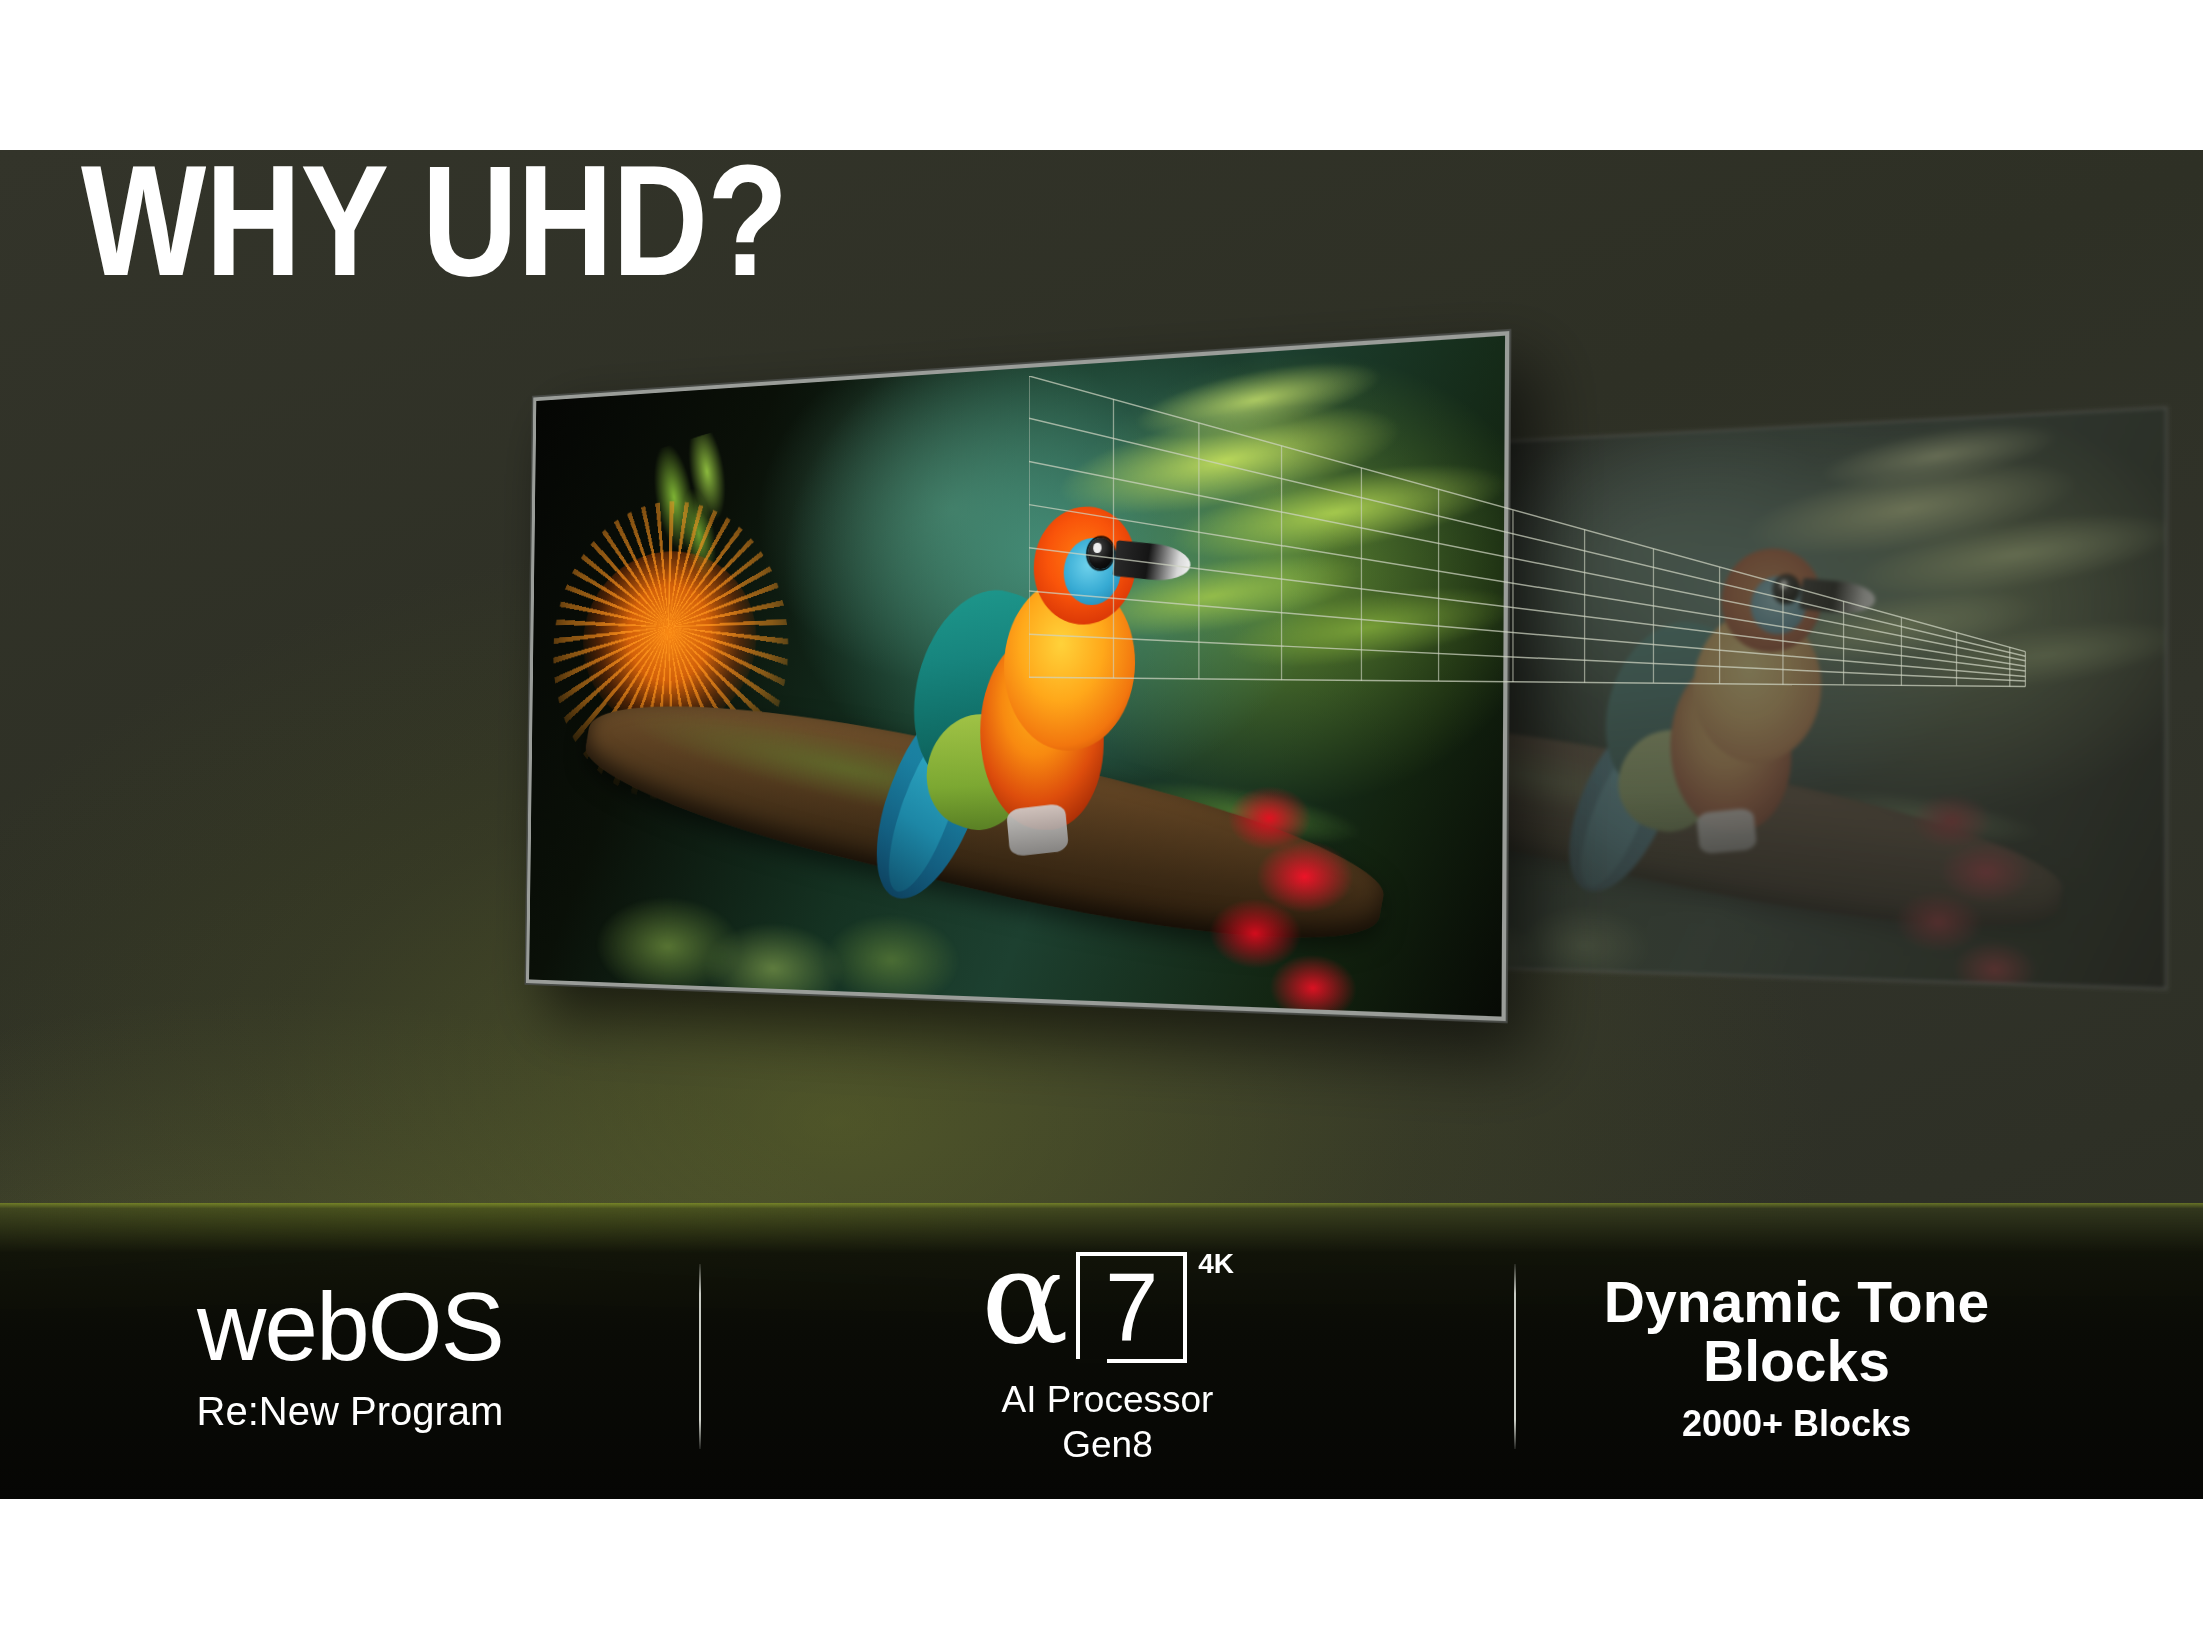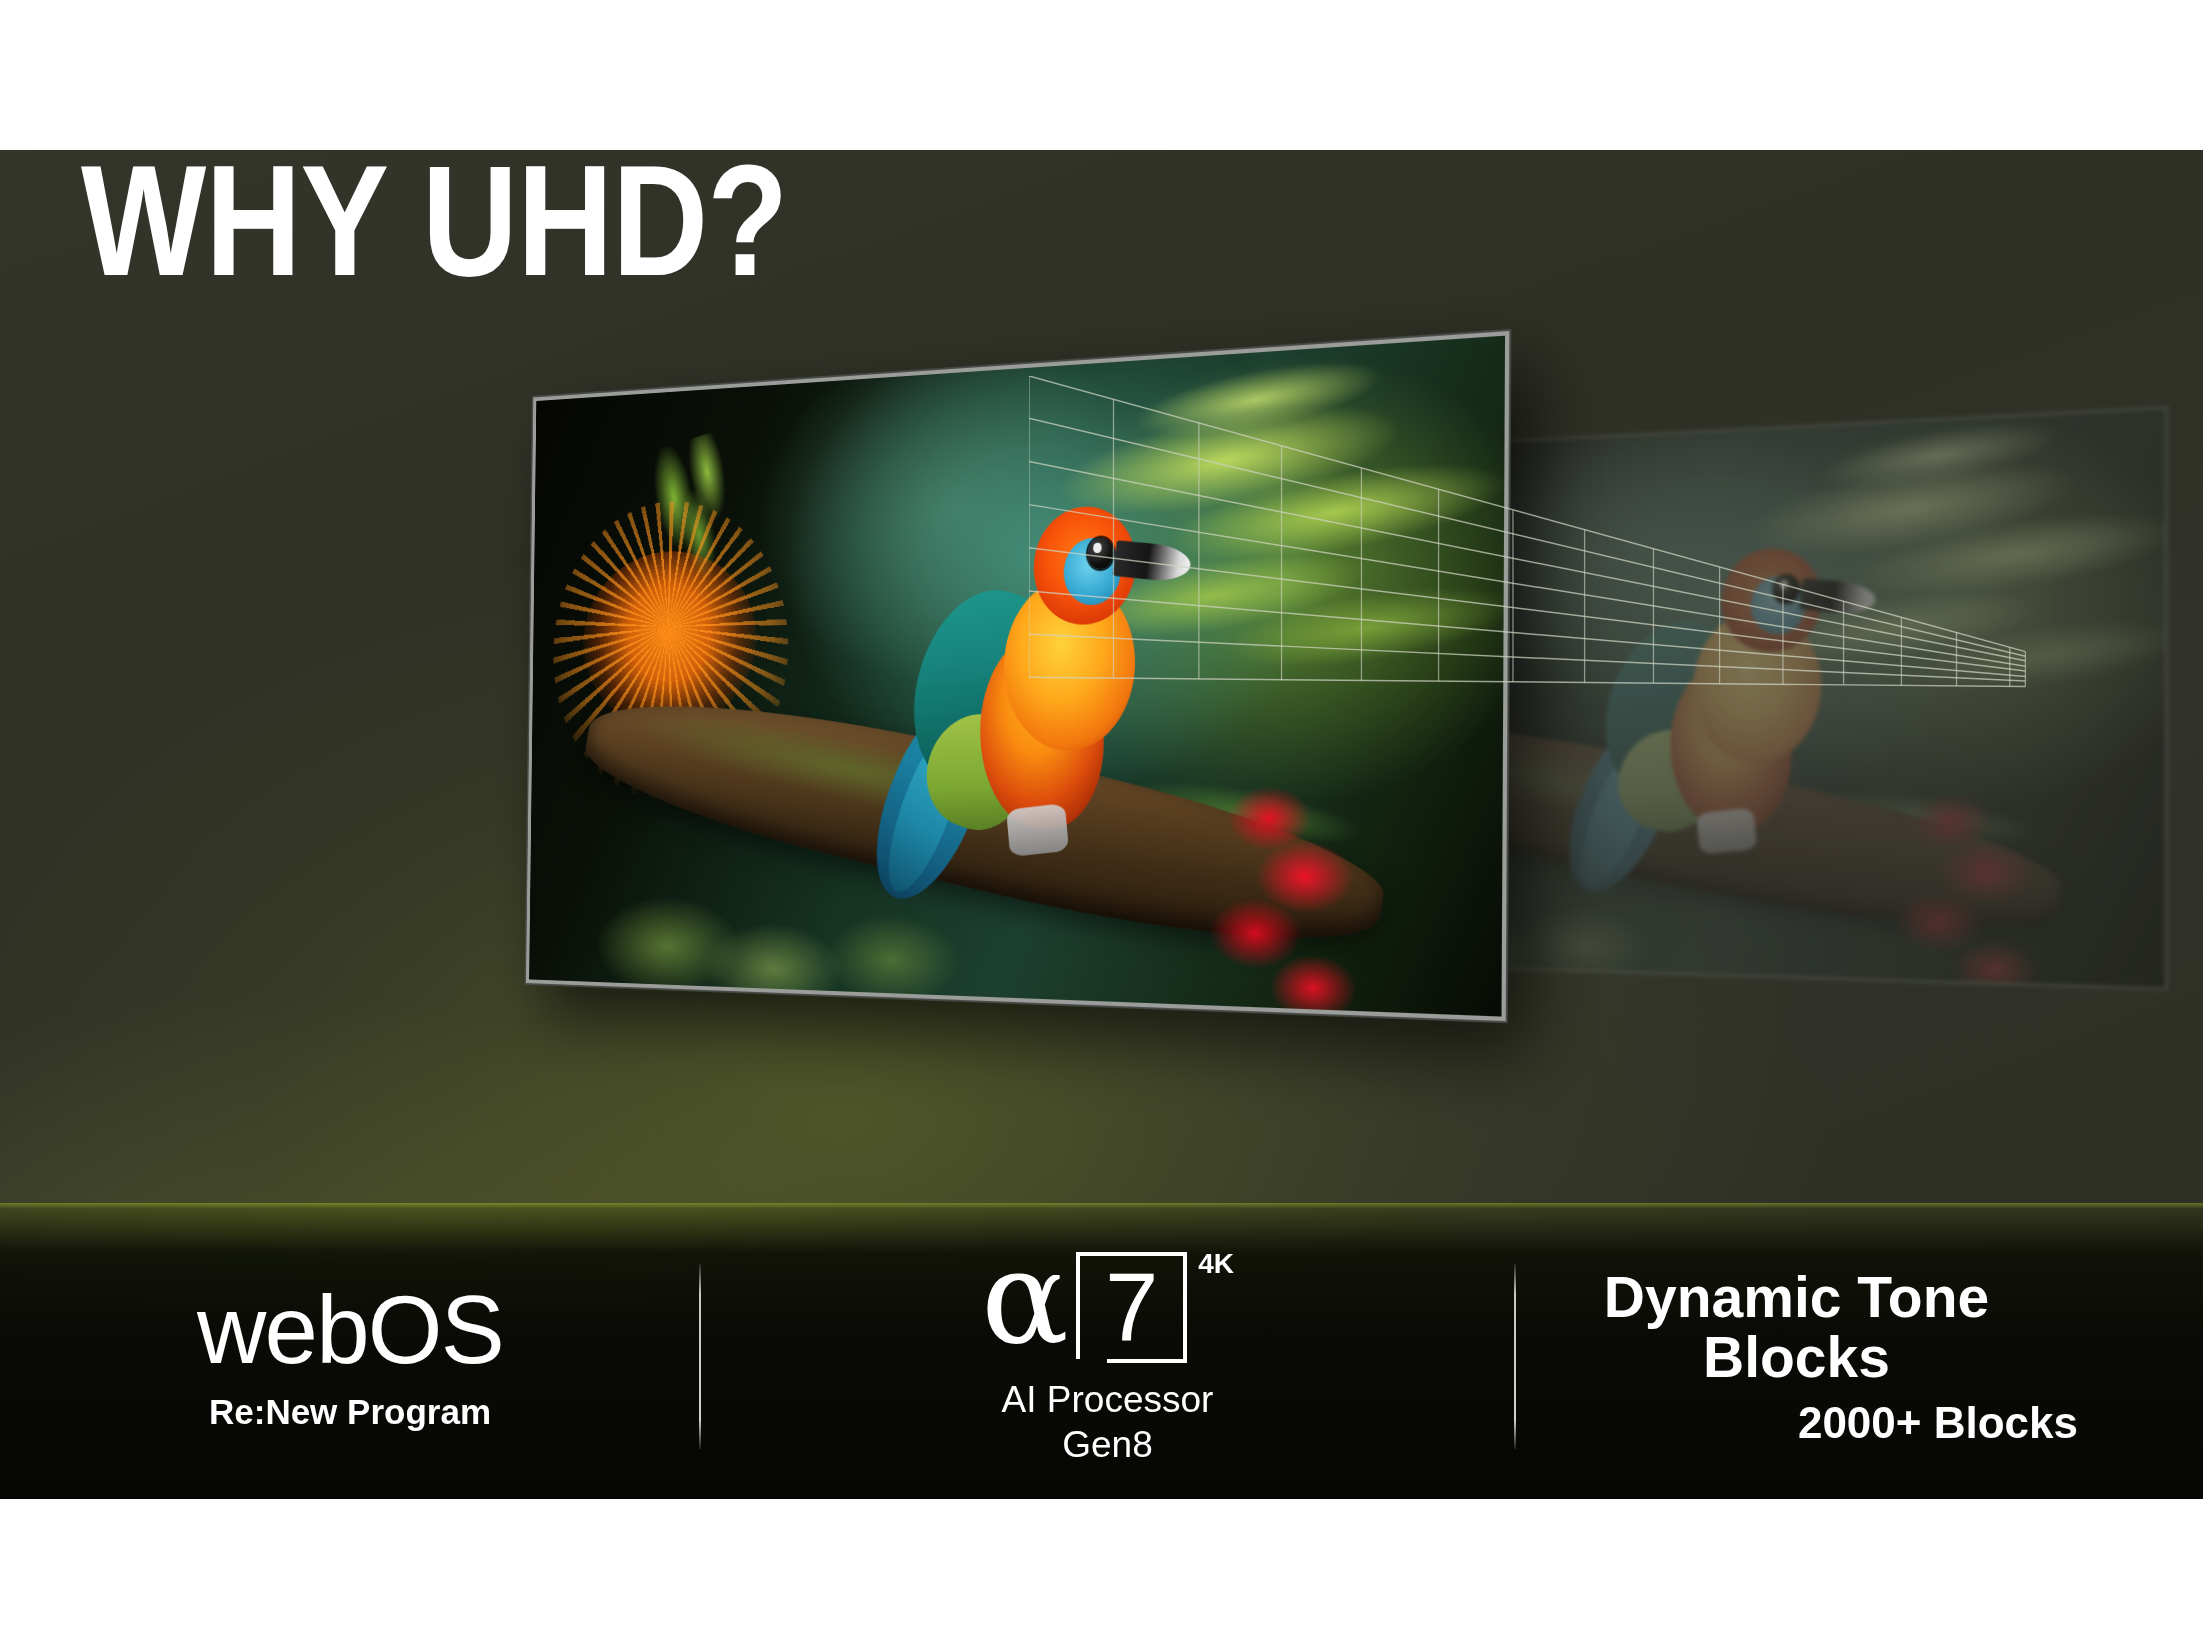--- a/index.html
+++ b/index.html
@@ -242,21 +242,21 @@
   }
   #vdiv1{left:699px;}
   #vdiv2{left:1514px;}
 
   .webos-logo{
     font-size:96px;line-height:1;font-weight:300;letter-spacing:-1.8px;
     color:#fff;margin-bottom:13px;
   }
   .webos-logo .os{font-weight:300;}
   .feature-sub{
-    font-size:35px;line-height:1.18;font-weight:700;color:#fff;
+    font-size:40px;line-height:1.18;font-weight:400;color:#fff;
   }
 
   
   .alpha-lockup{
     display:flex;align-items:flex-start;justify-content:center;
     height:121px;margin-bottom:9.2px;
   }
   .alpha-glyph{
     font-size:130px;line-height:.84;font-weight:400;color:#fff;
     font-family:"DejaVu Serif",serif;
@@ -278,21 +278,21 @@
   }
   .k4{
     font-size:28px;line-height:1;font-weight:700;color:#fff;
     margin-left:11px;margin-top:1.8px;
   }
   .alpha-sub{font-size:37px;line-height:1.2;font-weight:400;color:#fff;}
 
   .dtm-title{
     font-size:57px;line-height:1.08;font-weight:700;color:#fff;margin-bottom:11px;
   }
-  .dtm-sub{font-size:44px;line-height:1.1;font-weight:700;color:#fff;text-align:right;}
+  .dtm-sub{font-size:36px;line-height:1.1;font-weight:700;color:#fff;}
 </style>
 </head>
 <body>
 
 <div id="canvas">
 
   <div id="title">WHY UHD?</div>
 
   <div id="stage">
 

